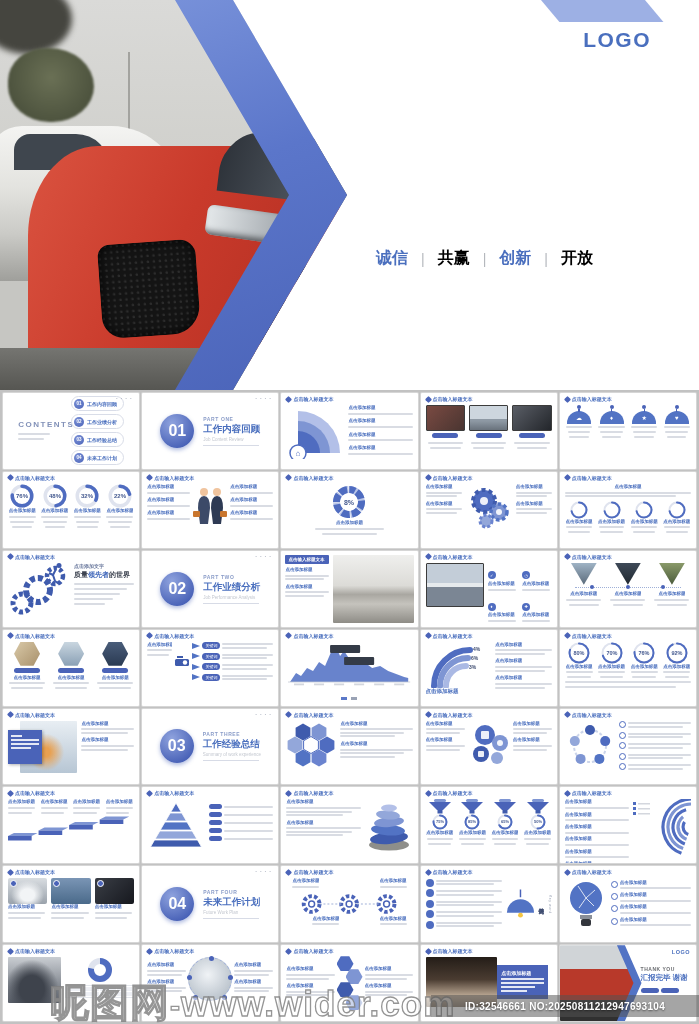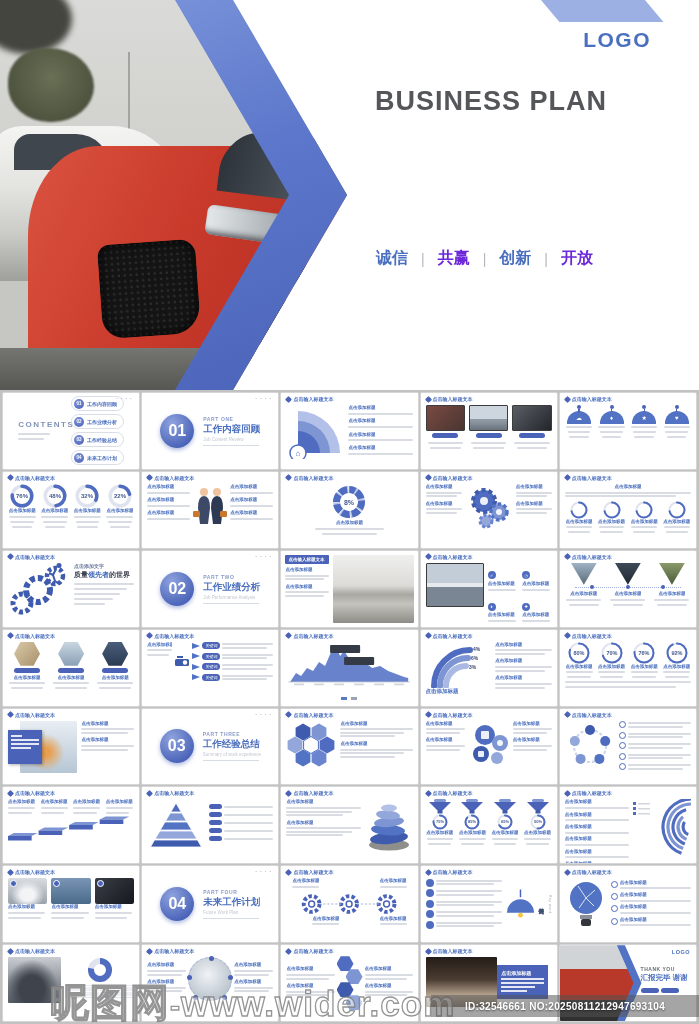--- a/index.html
+++ b/index.html
@@ -36,21 +36,21 @@
   .road{position:absolute;left:0;bottom:0;width:100%;height:42px;background:linear-gradient(180deg,#757571,#565652)}
   .chev{position:absolute;left:0;top:0;width:362px;height:390px;
         clip-path:polygon(233px 0,347px 195px,233px 390px,175px 390px,289px 195px,175px 0);
         background:linear-gradient(160deg,#8099de 0%,#5b76ca 48%,#4a63b8 100%)}
   .wedge{position:absolute;left:546px;top:-10px;width:104px;height:32px;background:#9db0e4;transform:skewX(40deg)}
   .logo{position:absolute;right:48px;top:28px;font-size:21px;font-weight:bold;color:#4a6fbe;letter-spacing:1.5px}
   .ten{position:absolute;left:375px;top:86px;font-size:27px;font-weight:bold;color:#55565a;letter-spacing:1px}
   .tcn{position:absolute;left:373px;top:120px;font-size:41px;font-weight:900;color:#4a6fbe;letter-spacing:2px}
   .desc{position:absolute;left:376px;top:184px;width:268px;font-size:10.5px;color:#96989d;line-height:1.4}
   .kws{position:absolute;left:376px;top:248px;font-size:16px;font-weight:bold;display:flex;align-items:center}
-  .kw.b{color:#4a6fbe}.kw.d{color:#6d28d9}
+  .kw.b{color:#4a6fbe}.kw.d{color:#000000}
   .sep{color:#b5b8bd;font-weight:400;margin:0 13px;font-size:14px}
   .pillrow{position:absolute;left:399px;top:311px;display:flex;gap:26px}
   .cpill{background:#4a63b8;color:#fff;font-size:11px;padding:4px 14px;border-radius:12px;white-space:nowrap}
 
   
   .grid{position:absolute;top:390px;left:0;width:699px;height:634px;background:#c2c2c2;
         display:grid;grid-template-columns:repeat(5,1fr);grid-template-rows:repeat(8,1fr);gap:3px;padding:3px;box-sizing:border-box}
   .cell{background:#fff;position:relative;overflow:hidden;border-radius:1px;box-shadow:0 0 0 1px #d6d6d6}
 
   .chead{display:flex;align-items:center;gap:2px;padding:3px 5px 1px}
@@ -182,21 +182,20 @@
       <div class="rclight"></div>
       <div class="rcgrille"></div>
       <div class="rcintake"></div>
       <div class="rcwheel"></div>
     </div>
     <div class="road"></div>
   </div>
   <div class="chev"></div>
   <div class="wedge"></div>
   <div class="logo">LOGO</div>
-  <div class="ten">BUSINESS PLAN</div>
   <div class="kws">
     <span class="kw b">诚信</span>
       <span class="sep">|</span>
     <span class="kw d">共赢</span>
       <span class="sep">|</span>
     <span class="kw b">创新</span>
       <span class="sep">|</span>
     <span class="kw d">开放</span>
   </div>
 </div>

